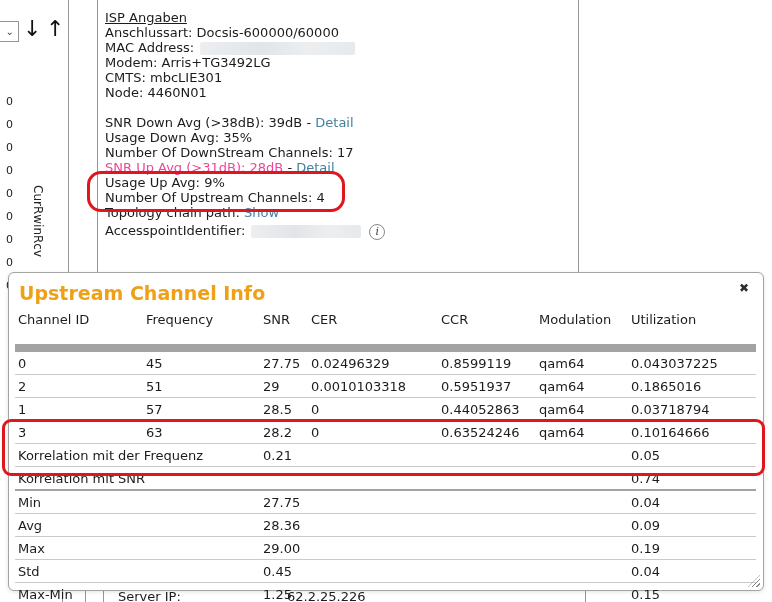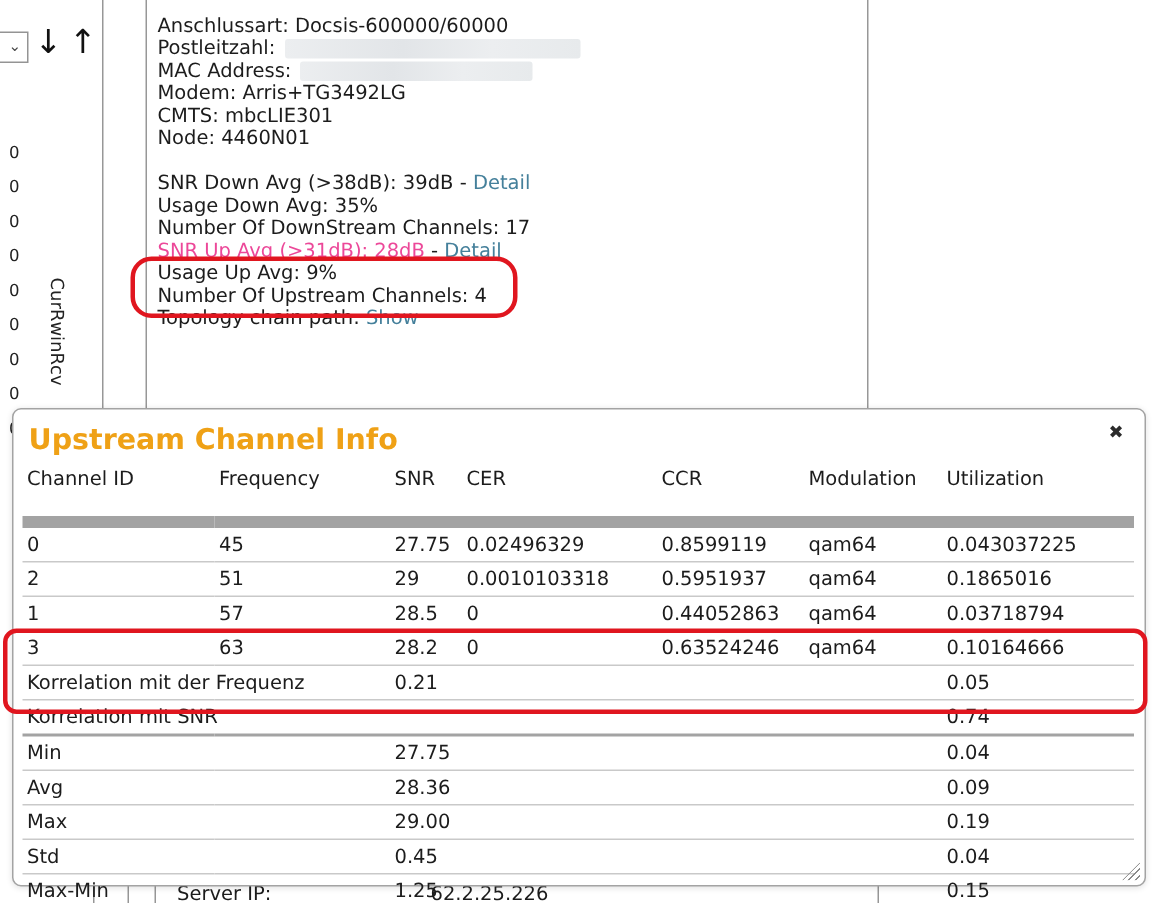--- a/index.html
+++ b/index.html
@@ -91,24 +91,22 @@
       <div class="tick" style="top: 164px;">0</div>
       <div class="tick" style="top: 187px;">0</div>
       <div class="tick" style="top: 210px;">0</div>
       <div class="tick" style="top: 233px;">0</div>
       <div class="tick" style="top: 256px;">0</div>
       <div class="tick" style="top: 279px;">0</div>
     </div>
   <div class="axis-label">CurRwinRcv</div>
 
   <div class="isp">
+    <div class="isp-line isp-title">ISP Angaben</div>
     <div class="isp-line">Anschlussart: Docsis-600000/60000</div>
-    <div class="isp-line">
-      <span>Postleitzahl:</span><span class="blur-box" style="width:197px;"></span>
-    </div>
     <div class="isp-line">
       <span>MAC Address:</span><span class="blur-box" style="width:155px;"></span>
     </div>
     <div class="isp-line">Modem: Arris+TG3492LG</div>
     <div class="isp-line">CMTS: mbcLIE301</div>
     <div class="isp-line">Node: 4460N01</div>
     <div class="isp-spacer"></div>
     <div class="isp-line">
       <span>SNR Down Avg (&gt;38dB): 39dB</span>
       <span>-</span>
@@ -119,20 +117,23 @@
     <div class="isp-line">
       <span class="red-text">SNR Up Avg (&gt;31dB): 28dB</span>
       <span>-</span>
       <span class="link">Detail</span>
     </div>
     <div class="isp-line">Usage Up Avg: 9%</div>
     <div class="isp-line">Number Of Upstream Channels: 4</div>
     <div class="isp-line">
       <span>Topology chain path:</span>
       <span class="link">Show</span>
+    </div>
+    <div class="isp-line" style="margin-top:3px;">
+      <span>AccesspointIdentifier:</span><span class="blur-box" style="width:110px;"></span><span class="info-icon">i</span>
     </div>
   </div>
 
   <div class="vline" style="left:62px;top:589px;height:13px;"></div>
   <div class="vline" style="left:85px;top:589px;height:13px;"></div>
   <div class="vline" style="left:103px;top:589px;height:13px;"></div>
   <div class="vline" style="left:585px;top:589px;height:13px;"></div>
   <span class="bottom-label" style="left:118px;">Server IP:</span>
   <span class="bottom-label" style="left:287px;">62.2.25.226</span>
 

